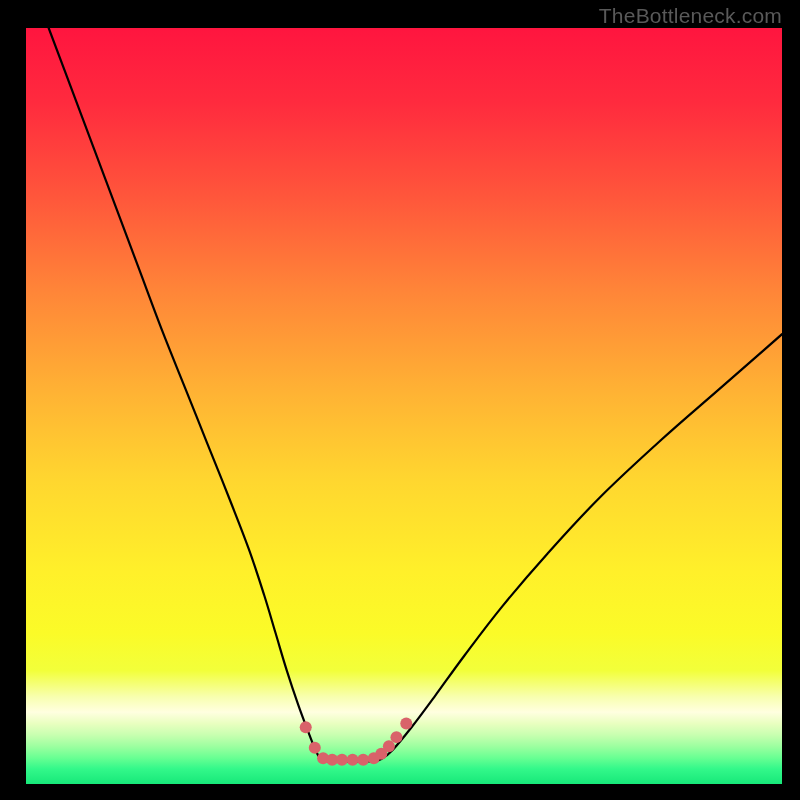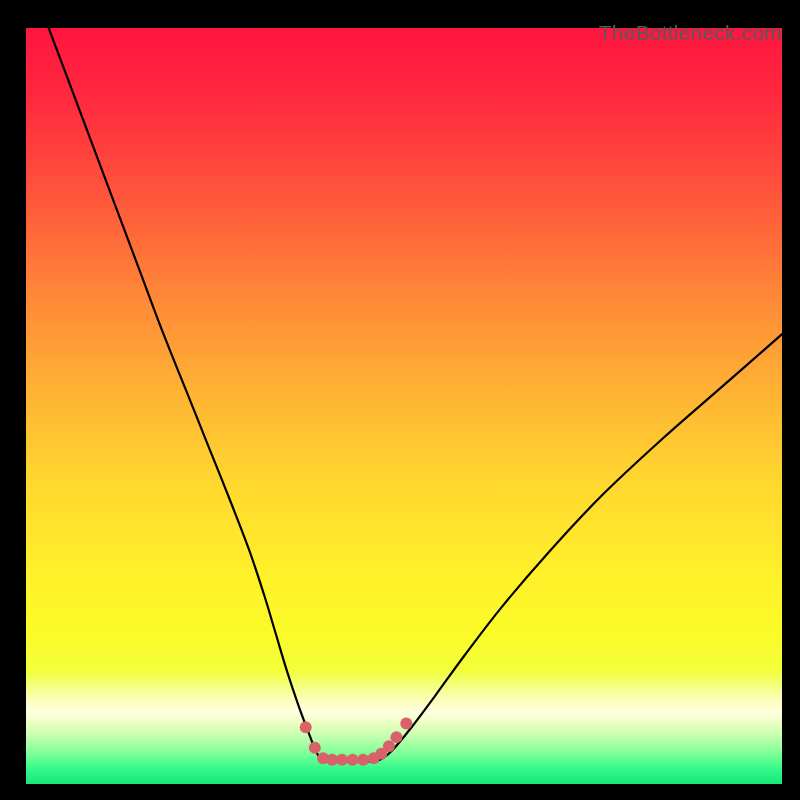--- a/index.html
+++ b/index.html
@@ -24,21 +24,21 @@
   .gradient-fill {
     position: absolute;
     inset: 0;
   }
   .curve-layer {
     position: absolute;
     inset: 0;
   }
   .watermark {
     position: absolute;
-    top: 21px;
+    top: 4px;
     font-weight: 500;
     letter-spacing: 0.2px;
     color: #595959;
     font-size: 21px;
     white-space: nowrap;
   }
 </style>
 </head>
 <body>
 

